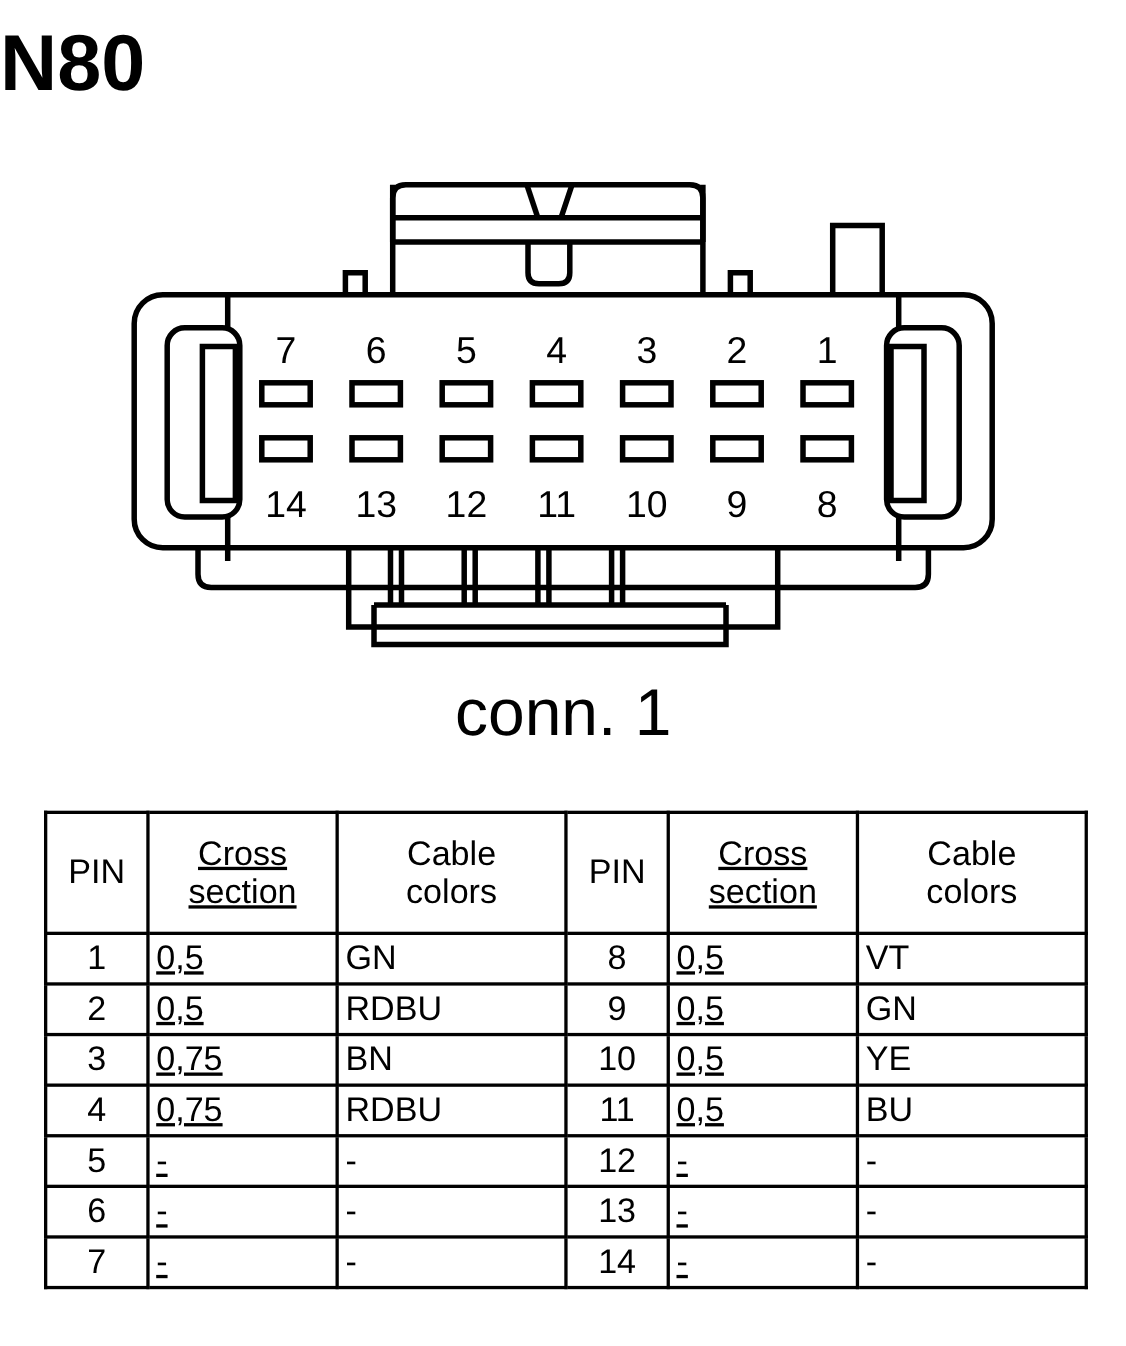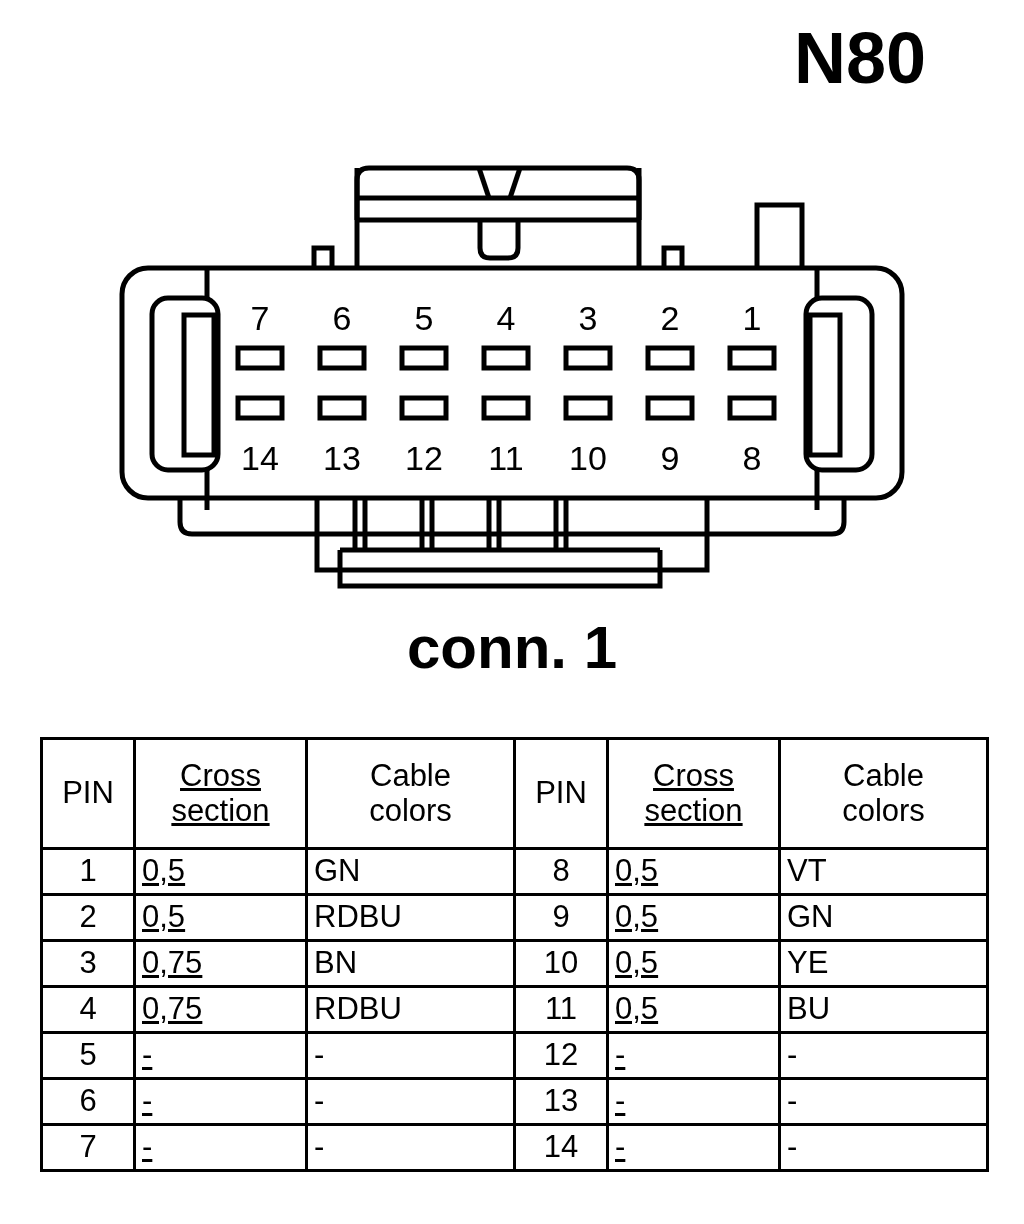--- a/index.html
+++ b/index.html
@@ -16,21 +16,21 @@
     position: relative;
     overflow: hidden;
   }
 
   
   .title {
     position: absolute;
     left: 0;
     top: 22px;
     width: 926px;
-    text-align: right;
+    text-align: left;
     font-size: 72px;
     font-weight: bold;
     letter-spacing: 0px;
     line-height: 1;
   }
 
   
   .connector-wrap {
     position: absolute;
     left: 0;
@@ -50,21 +50,21 @@
   }
 
   
   .conn-label {
     position: absolute;
     left: 0;
     top: 618px;
     width: 1024px;
     text-align: center;
     font-size: 60px;
-    font-weight: bold;
+    font-weight: normal;
     line-height: 1;
   }
 
   
   .pin-table-wrap {
     position: absolute;
     left: 40px;
     top: 737px;
     width: 946px;
   }

